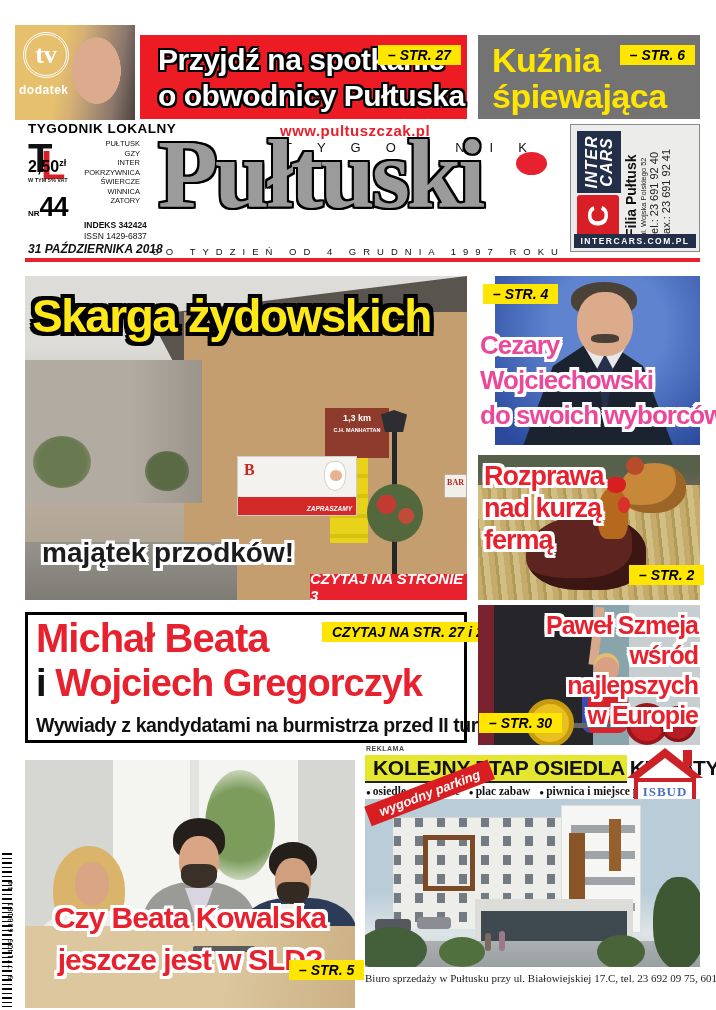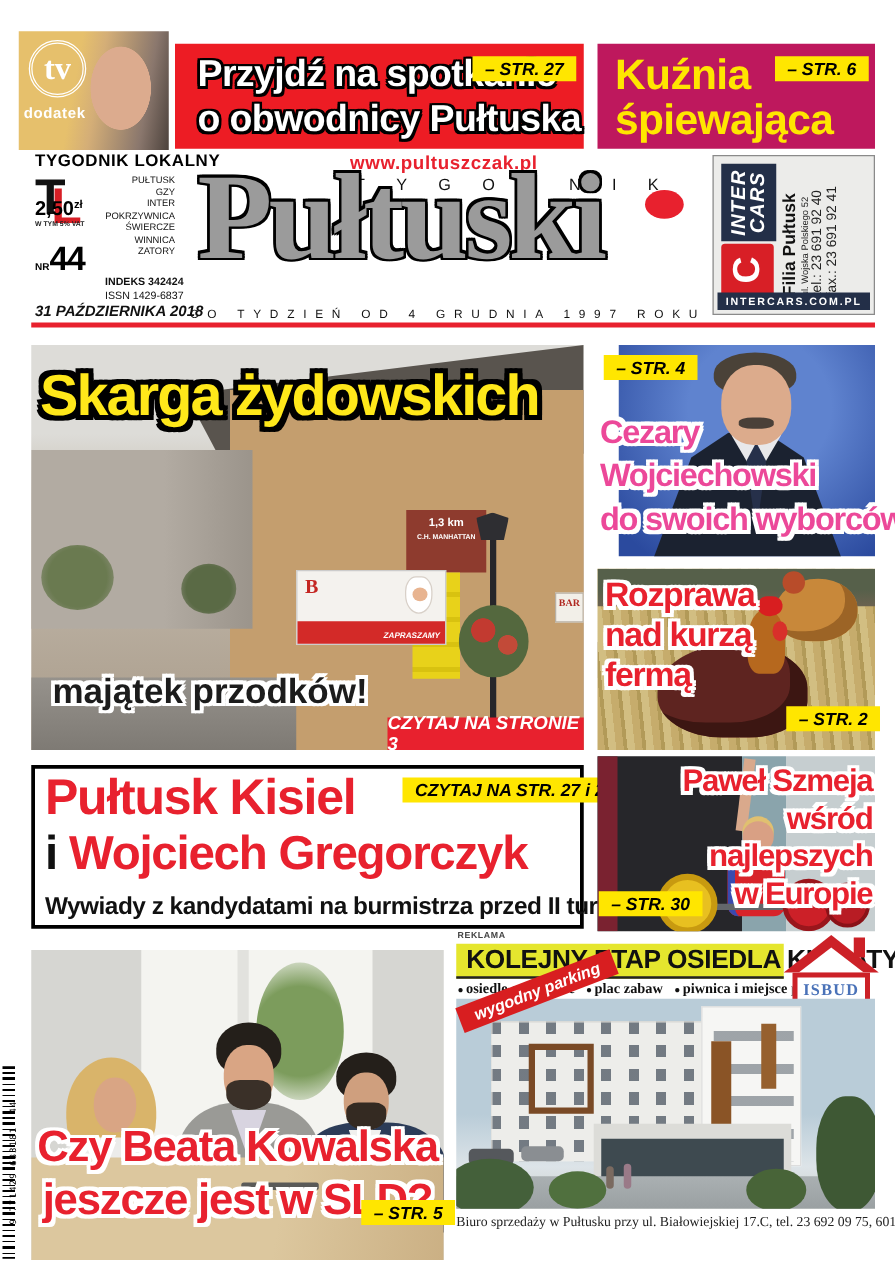--- a/index.html
+++ b/index.html
@@ -33,21 +33,21 @@
       radial-gradient(ellipse 40px 55px at 68% 48%, #dcab8e 0 60%, rgba(0,0,0,0) 61%),
       linear-gradient(100deg, #e6c06c 0 38%, #d4ae77 52%, #8a776d 82%, #4c423c 100%); }
   .tv-circle { left:8px; top:7px; width:46px; height:46px; border:3px double #fff; border-radius:50%;
     color:#fff; font-family:"Liberation Serif",serif; font-size:26px; font-weight:bold;
     display:flex; align-items:center; justify-content:center; }
   .tv-dodatek { left:4px; top:58px; color:#fff; font-weight:bold; font-size:12px; letter-spacing:.5px; }
 
   .ban-red { left:140px; top:35px; width:327px; height:84px; background:#ed1c24; }
   .ban-red .l { position:absolute; left:18px; color:#fff; font-weight:bold; font-size:30px;
     letter-spacing:-.5px; white-space:nowrap; }
-  .ban-blue { left:478px; top:35px; width:222px; height:84px; background:#be185d; }
+  .ban-blue { left:478px; top:35px; width:222px; height:84px; background:#737373; }
   .ban-blue .l { position:absolute; left:14px; color:#ffe600; font-weight:bold; font-size:34px;
     letter-spacing:-.5px; white-space:nowrap; }
 
   
   .kicker { left:28px; top:121px; font-size:13.5px; font-weight:bold; letter-spacing:.5px; color:#000; }
   .tl-logo { left:28px; top:136px; width:46px; height:44px; }
   .tl-logo .t { position:absolute; left:0; top:0; color:#111; font-weight:bold; font-size:40px; }
   .tl-logo .lred { position:absolute; left:13px; top:7px; color:#d81f26; font-weight:bold; font-size:40px; }
   .towns { left:75px; top:139px; width:65px; text-align:right; font-size:7.5px; line-height:9.5px; color:#111; }
   .price { left:28px; top:158px; font-size:16px; font-weight:bold; color:#000; }
@@ -207,21 +207,21 @@
   .mt-m1-beard { position:absolute; left:156px; top:104px; width:36px; height:24px; background:#3a3028; border-radius:30% 30% 50% 50%; }
   .mt-m1-body { position:absolute; left:118px; top:122px; width:112px; height:92px; background:#9a9a96; border-radius:42% 42% 0 0; }
   .mt-m1-shirt { position:absolute; left:160px; top:128px; width:28px; height:40px; background:#d8d4e0;
     clip-path:polygon(0 0,100% 0,50% 100%); }
   .mt-m2-hair { position:absolute; left:244px; top:82px; width:48px; height:38px; background:#241f1a; border-radius:50% 50% 40% 40%; }
   .mt-m2-face { position:absolute; left:250px; top:98px; width:36px; height:46px; background:#cf9f7e; border-radius:46%; }
   .mt-m2-beard { position:absolute; left:252px; top:122px; width:32px; height:22px; background:#342a22; border-radius:30% 30% 50% 50%; }
   .mt-m2-body { position:absolute; left:214px; top:138px; width:118px; height:88px; background:#2c3c58; border-radius:40% 40% 0 0; }
   .mt-m2-shirt { position:absolute; left:254px; top:144px; width:26px; height:34px; background:#f0f0ee;
     clip-path:polygon(0 0,100% 0,50% 100%); }
-  .sld-lines { left:25px; top:896px; width:330px; text-align:center; font-size:35px; font-weight:bold;
+  .sld-lines { left:25px; top:896px; width:330px; text-align:center; font-size:30px; font-weight:bold;
     color:#e8212e; line-height:43px; letter-spacing:-1px; white-space:nowrap; }
 
   
   .barcode { left:1px; top:853px; width:19px; height:154px; background:#fff; }
   .bc-bars { position:absolute; left:1px; top:0; width:10px; height:100%;
     background:repeating-linear-gradient(180deg, #000 0 2px, #fff 2px 5px, #000 5px 6px, #fff 6px 9px); }
   .bc-num { position:absolute; left:3px; top:50%; transform:translate(0,-50%) rotate(-90deg);
     transform-origin:center; font-size:7px; color:#000; white-space:nowrap; letter-spacing:1px;
     font-family:"DejaVu Sans Mono", monospace; width:150px; text-align:center; left:-65px; }
 
@@ -406,21 +406,21 @@
     <div class="fm-hen1-neck"></div>
     <div class="fm-hen1-comb"></div>
     <div class="fm-hen1-wattle"></div>
   </div>
   <div class="abs fm-lines o-white">Rozprawa</div>
   <div class="abs fm-lines o-white" style="top:492px;">nad kurzą</div>
   <div class="abs fm-lines o-white" style="top:524px;">fermą</div>
   <div class="abs tag" style="left:629px; top:565px;">– STR. 2</div>
 
   <div class="abs box-int"></div>
-  <div class="abs int-name1">Pułtusk Kisiel</div>
+  <div class="abs int-name1">Michał Beata</div>
   <div class="abs int-name2">
     <span class="conj">i </span><span>Wojciech Gregorczyk</span>
   </div>
   <div class="abs int-sub">Wywiady z kandydatami na burmistrza przed II turą</div>
   <div class="abs tag" style="left:322px; top:622px;">CZYTAJ NA STR. 27 i 29</div>
 
   <div class="abs ph-lifter">
     <div class="lf-redcol"></div>
     <div class="lf-arm"></div>
     <div class="lf-head"></div>

